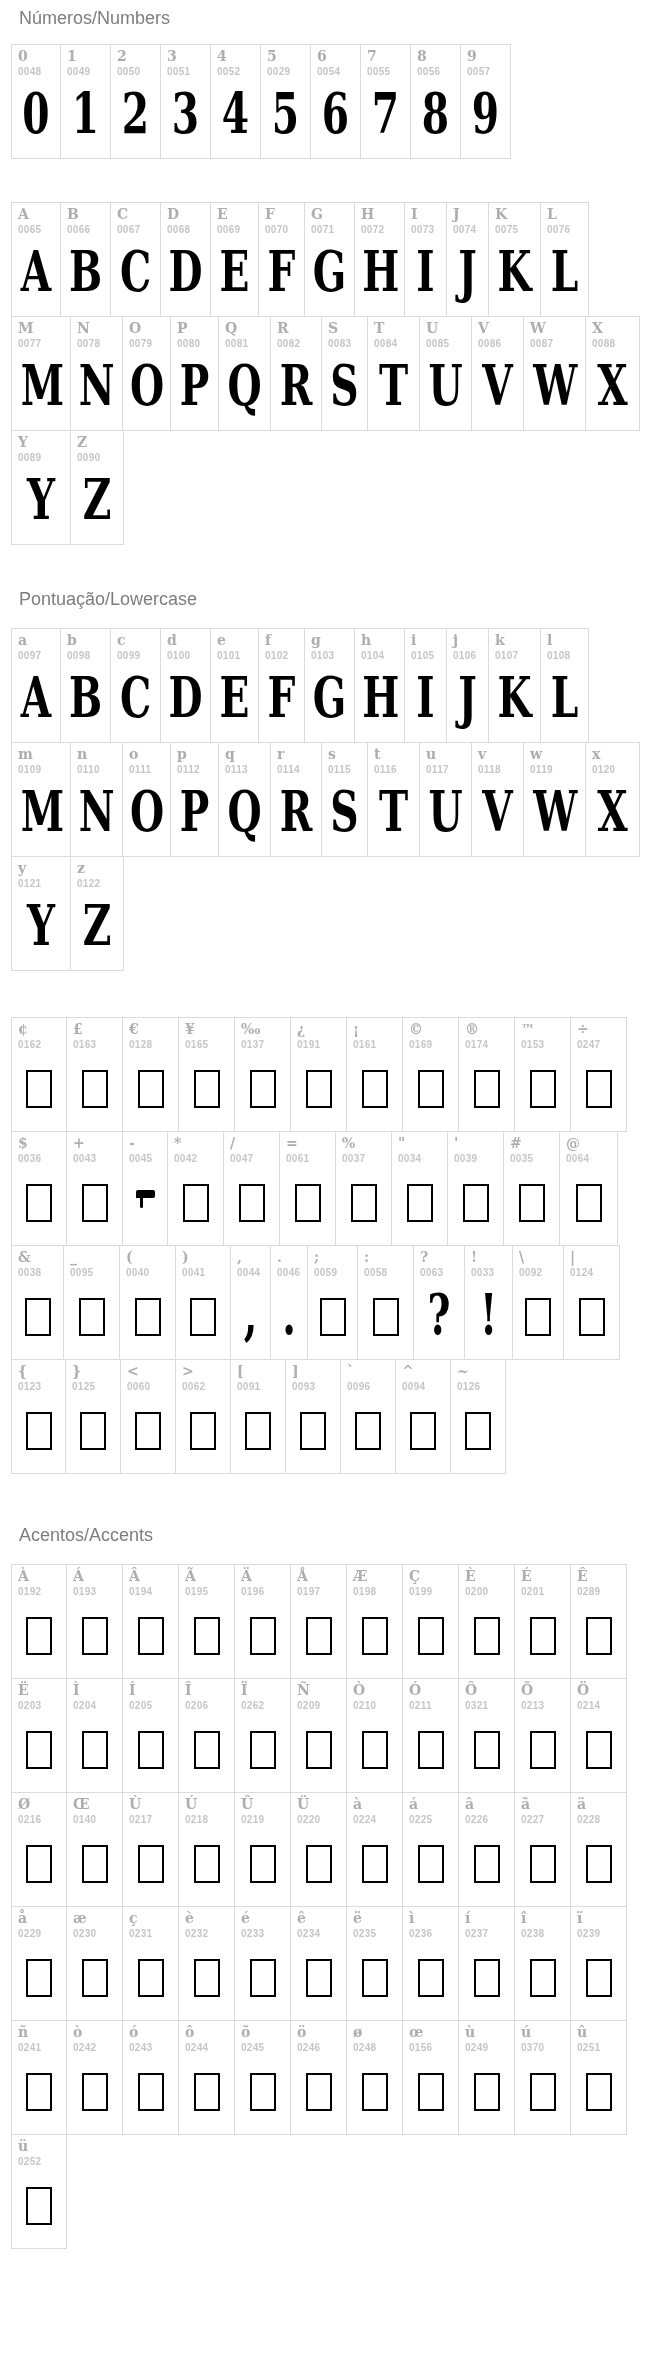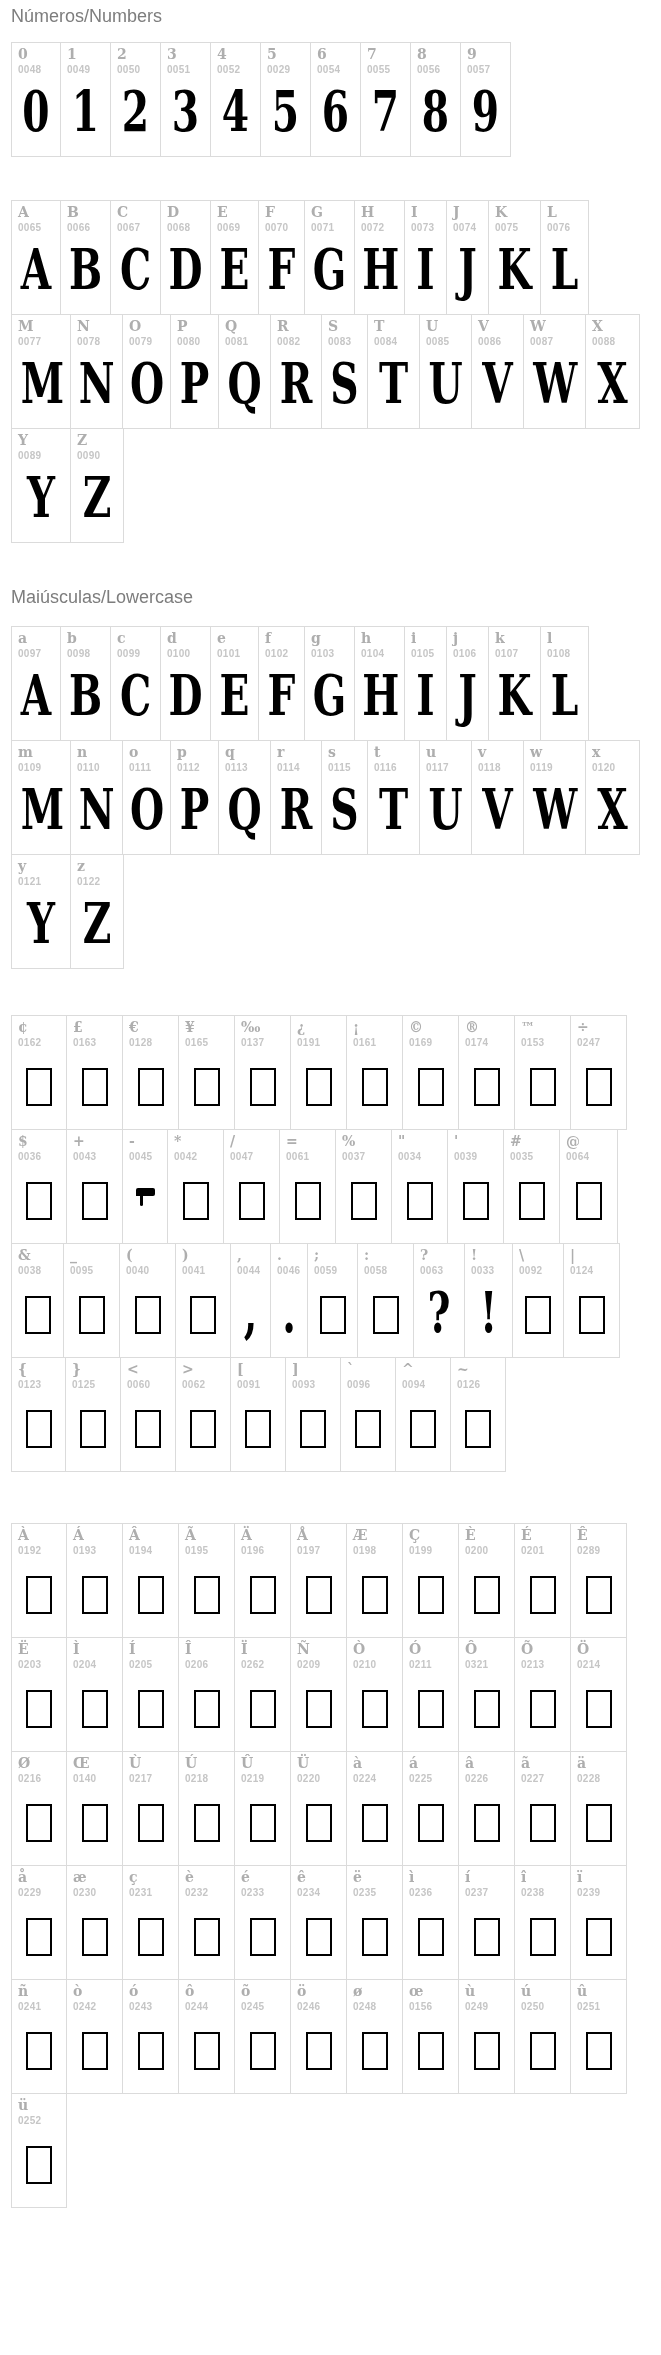--- a/index.html
+++ b/index.html
@@ -1,18 +1,18 @@
 <!DOCTYPE html>
 <html><head>
 <meta charset="utf-8">
 <style>
   html,body{margin:0;padding:0;background:#ffffff;}
   body{width:661px;min-height:2355px;padding-left:11px;box-sizing:border-box;
        font-family:"Liberation Sans",sans-serif;}
-  h2.section-title{margin:0;font-size:18px;font-weight:400;line-height:21px;
+  h2.section-title{margin:8px;font-size:18px;font-weight:400;line-height:21px;
        color:#7d7d7d;font-family:"Liberation Sans",sans-serif;}
   .sec-0{margin-top:6px;} .sec-1{margin-top:43px;} .sec-2{margin-top:44px;}
   .sec-3{margin-top:46px;} .sec-4{margin-top:51px;}
   .grid{margin-top:18px;}
   .sec-0 .grid{margin-top:15px;}
   .row{display:flex;}
   .row + .row{margin-top:-1px;}
   .cell{position:relative;height:115px;box-sizing:border-box;flex:0 0 auto;
         border:1px solid #dbdbdb;background:#ffffff;}
   .cell + .cell{border-left:none;}
@@ -226,21 +226,21 @@
           </div>
           <div class="cell" style="width: 53px;">
             <span class="char">Z</span>
             <span class="code">0090</span>
             <span class="glyph">Z</span>
           </div>
         </div>
       </div>
     </section>
     <section class="sec-2">
-      <h2 class="section-title">Maiúsculas/Lowercase</h2>
+      <h2 class="section-title">Pontuação/Lowercase</h2>
       <div class="grid">
         <div class="row">
           <div class="cell" style="width: 50px;">
             <span class="char">a</span>
             <span class="code">0097</span>
             <span class="glyph">A</span>
           </div>
           <div class="cell" style="width: 50px;">
             <span class="char">b</span>
             <span class="code">0098</span>
@@ -597,20 +597,21 @@
           </div>
           <div class="cell" style="width: 55px;">
             <span class="char">~</span>
             <span class="code">0126</span>
             <div class="tofu"></div>
           </div>
         </div>
       </div>
     </section>
     <section class="sec-4">
+      <h2 class="section-title">Acentos/Accents</h2>
       <div class="grid">
         <div class="row">
           <div class="cell" style="width: 56px;">
             <span class="char">À</span>
             <span class="code">0192</span>
             <div class="tofu"></div>
           </div>
           <div class="cell" style="width: 56px;">
             <span class="char">Á</span>
             <span class="code">0193</span>
@@ -874,21 +875,21 @@
             <span class="code">0156</span>
             <div class="tofu"></div>
           </div>
           <div class="cell" style="width: 56px;">
             <span class="char">ù</span>
             <span class="code">0249</span>
             <div class="tofu"></div>
           </div>
           <div class="cell" style="width: 56px;">
             <span class="char">ú</span>
-            <span class="code">0250</span>
+            <span class="code">0370</span>
             <div class="tofu"></div>
           </div>
           <div class="cell" style="width: 56px;">
             <span class="char">û</span>
             <span class="code">0251</span>
             <div class="tofu"></div>
           </div>
         </div>
         <div class="row">
           <div class="cell" style="width: 56px;">

